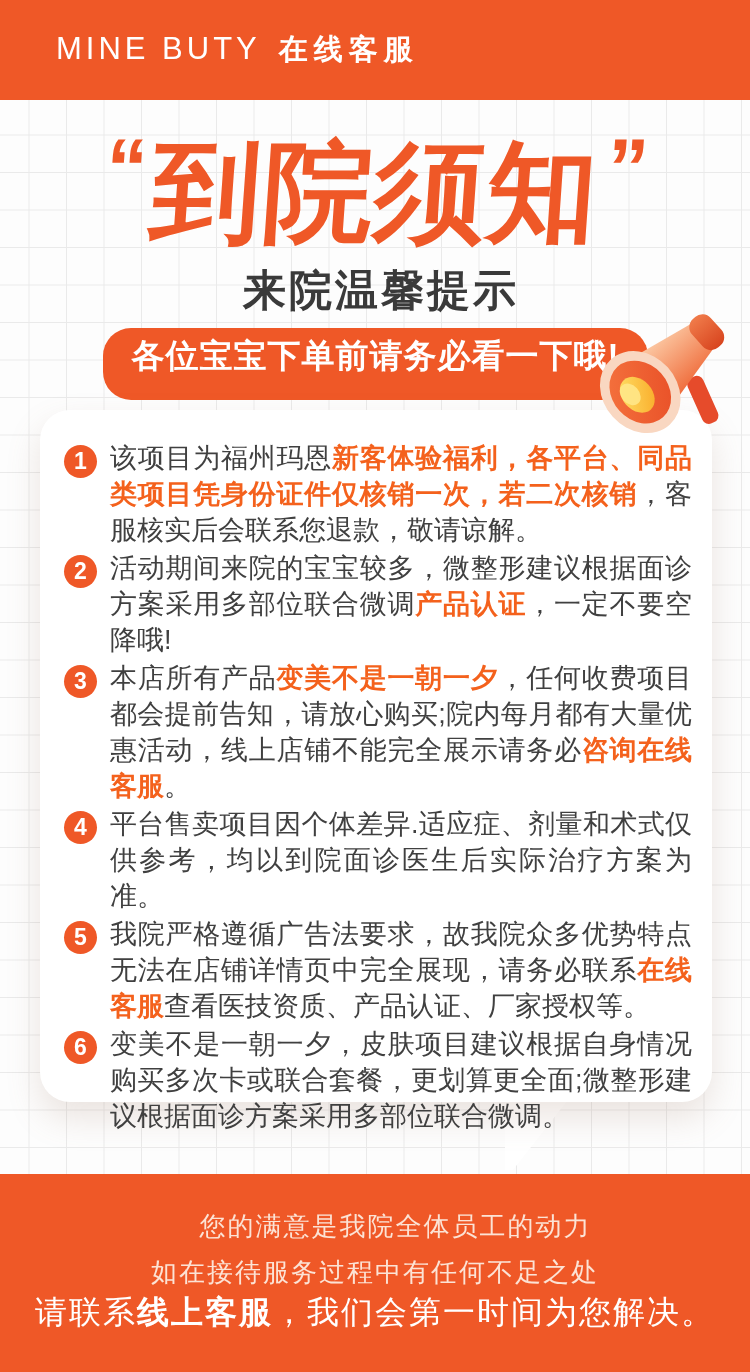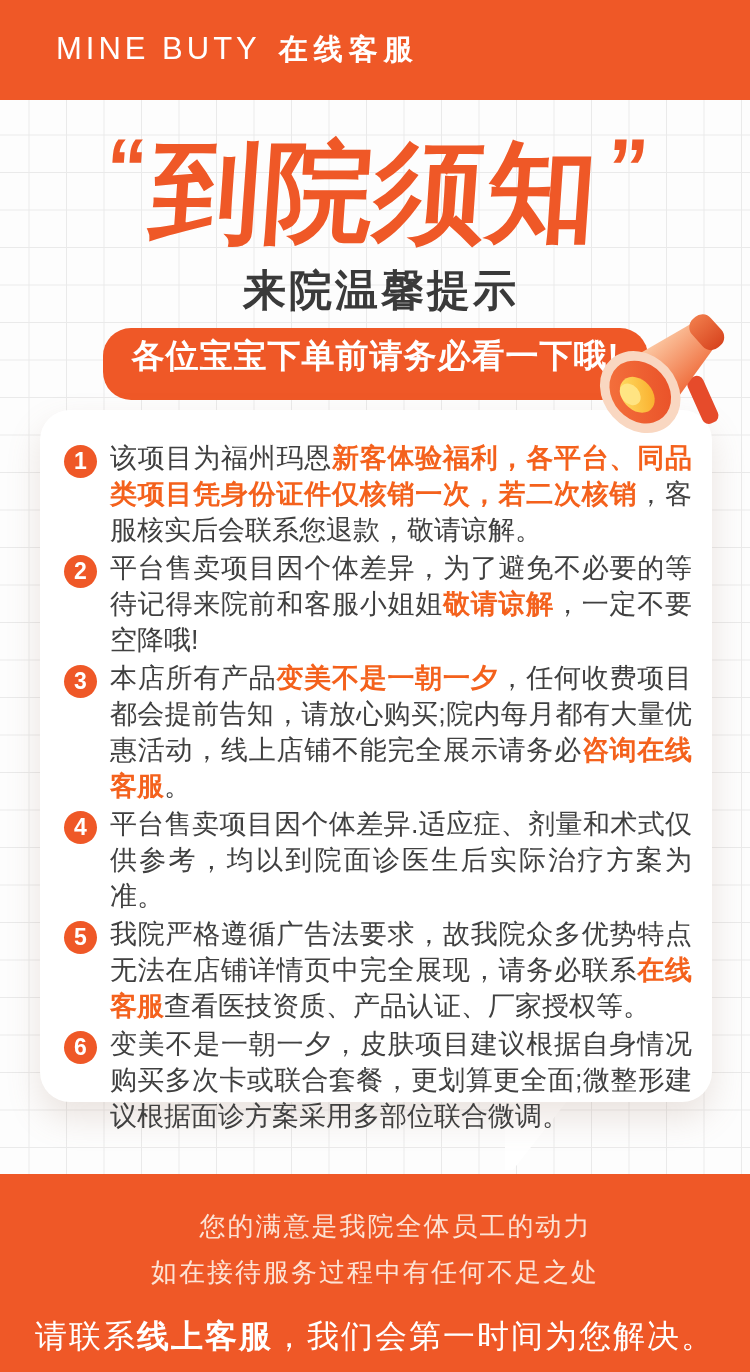--- a/index.html
+++ b/index.html
@@ -82,21 +82,21 @@
   .item-text .hl { color:#F4611C; font-weight:700; }
 
   
   .footer {
     position:absolute; top:1174px; left:0; width:750px; height:198px;
     background:#EF5827; text-align:center; color:#fff;
   }
   .footer-soft { color:#FCE3D5; font-size:26px; line-height:32px; letter-spacing:2px; }
   .footer-line-1 { margin-top:36px;padding-left:41px; }
   .footer-line-2 { margin-top:14px; }
-  .footer-main { margin-top:28px; font-size:32px; line-height:40px; font-weight:500; letter-spacing:2px; }
+  .footer-main { margin-top:4px; font-size:32px; line-height:40px; font-weight:500; letter-spacing:2px; }
   .footer-main .b { font-weight:800; }
 </style>
 </head>
 <body>
 
 <div class="page">
 
   <div class="header">
     <div class="logo">
       <span class="logo-en">MINE BUTY</span>
@@ -149,21 +149,21 @@
   <div class="tail"></div>
 
   <div class="card">
     <ol class="notice-list">
       <li class="notice-item">
         <span class="badge">1</span>
         <p class="item-text"><span>该项目为福州玛恩</span><span class="hl">新客体验福利，各平台、同品类项目凭身份证件仅核销一次，若二次核销</span><span>，客服核实后会联系您退款，敬请谅解。</span></p>
       </li>
       <li class="notice-item">
         <span class="badge">2</span>
-        <p class="item-text"><span>平台售卖项目因个体差异，为了避免不必要的等待记得来院前和客服小姐姐</span><span class="hl">敬请谅解</span><span>，一定不要空降哦!</span></p>
+        <p class="item-text"><span>活动期间来院的宝宝较多，微整形建议根据面诊方案采用多部位联合微调</span><span class="hl">产品认证</span><span>，一定不要空降哦!</span></p>
       </li>
       <li class="notice-item">
         <span class="badge">3</span>
         <p class="item-text"><span>本店所有产品</span><span class="hl">变美不是一朝一夕</span><span>，任何收费项目都会提前告知，请放心购买;院内每月都有大量优惠活动，线上店铺不能完全展示请务必</span><span class="hl">咨询在线客服</span><span>。</span></p>
       </li>
       <li class="notice-item">
         <span class="badge">4</span>
         <p class="item-text"><span>平台售卖项目因个体差异.适应症、剂量和术式仅供参考，均以到院面诊医生后实际治疗方案为准。</span></p>
       </li>
       <li class="notice-item">

